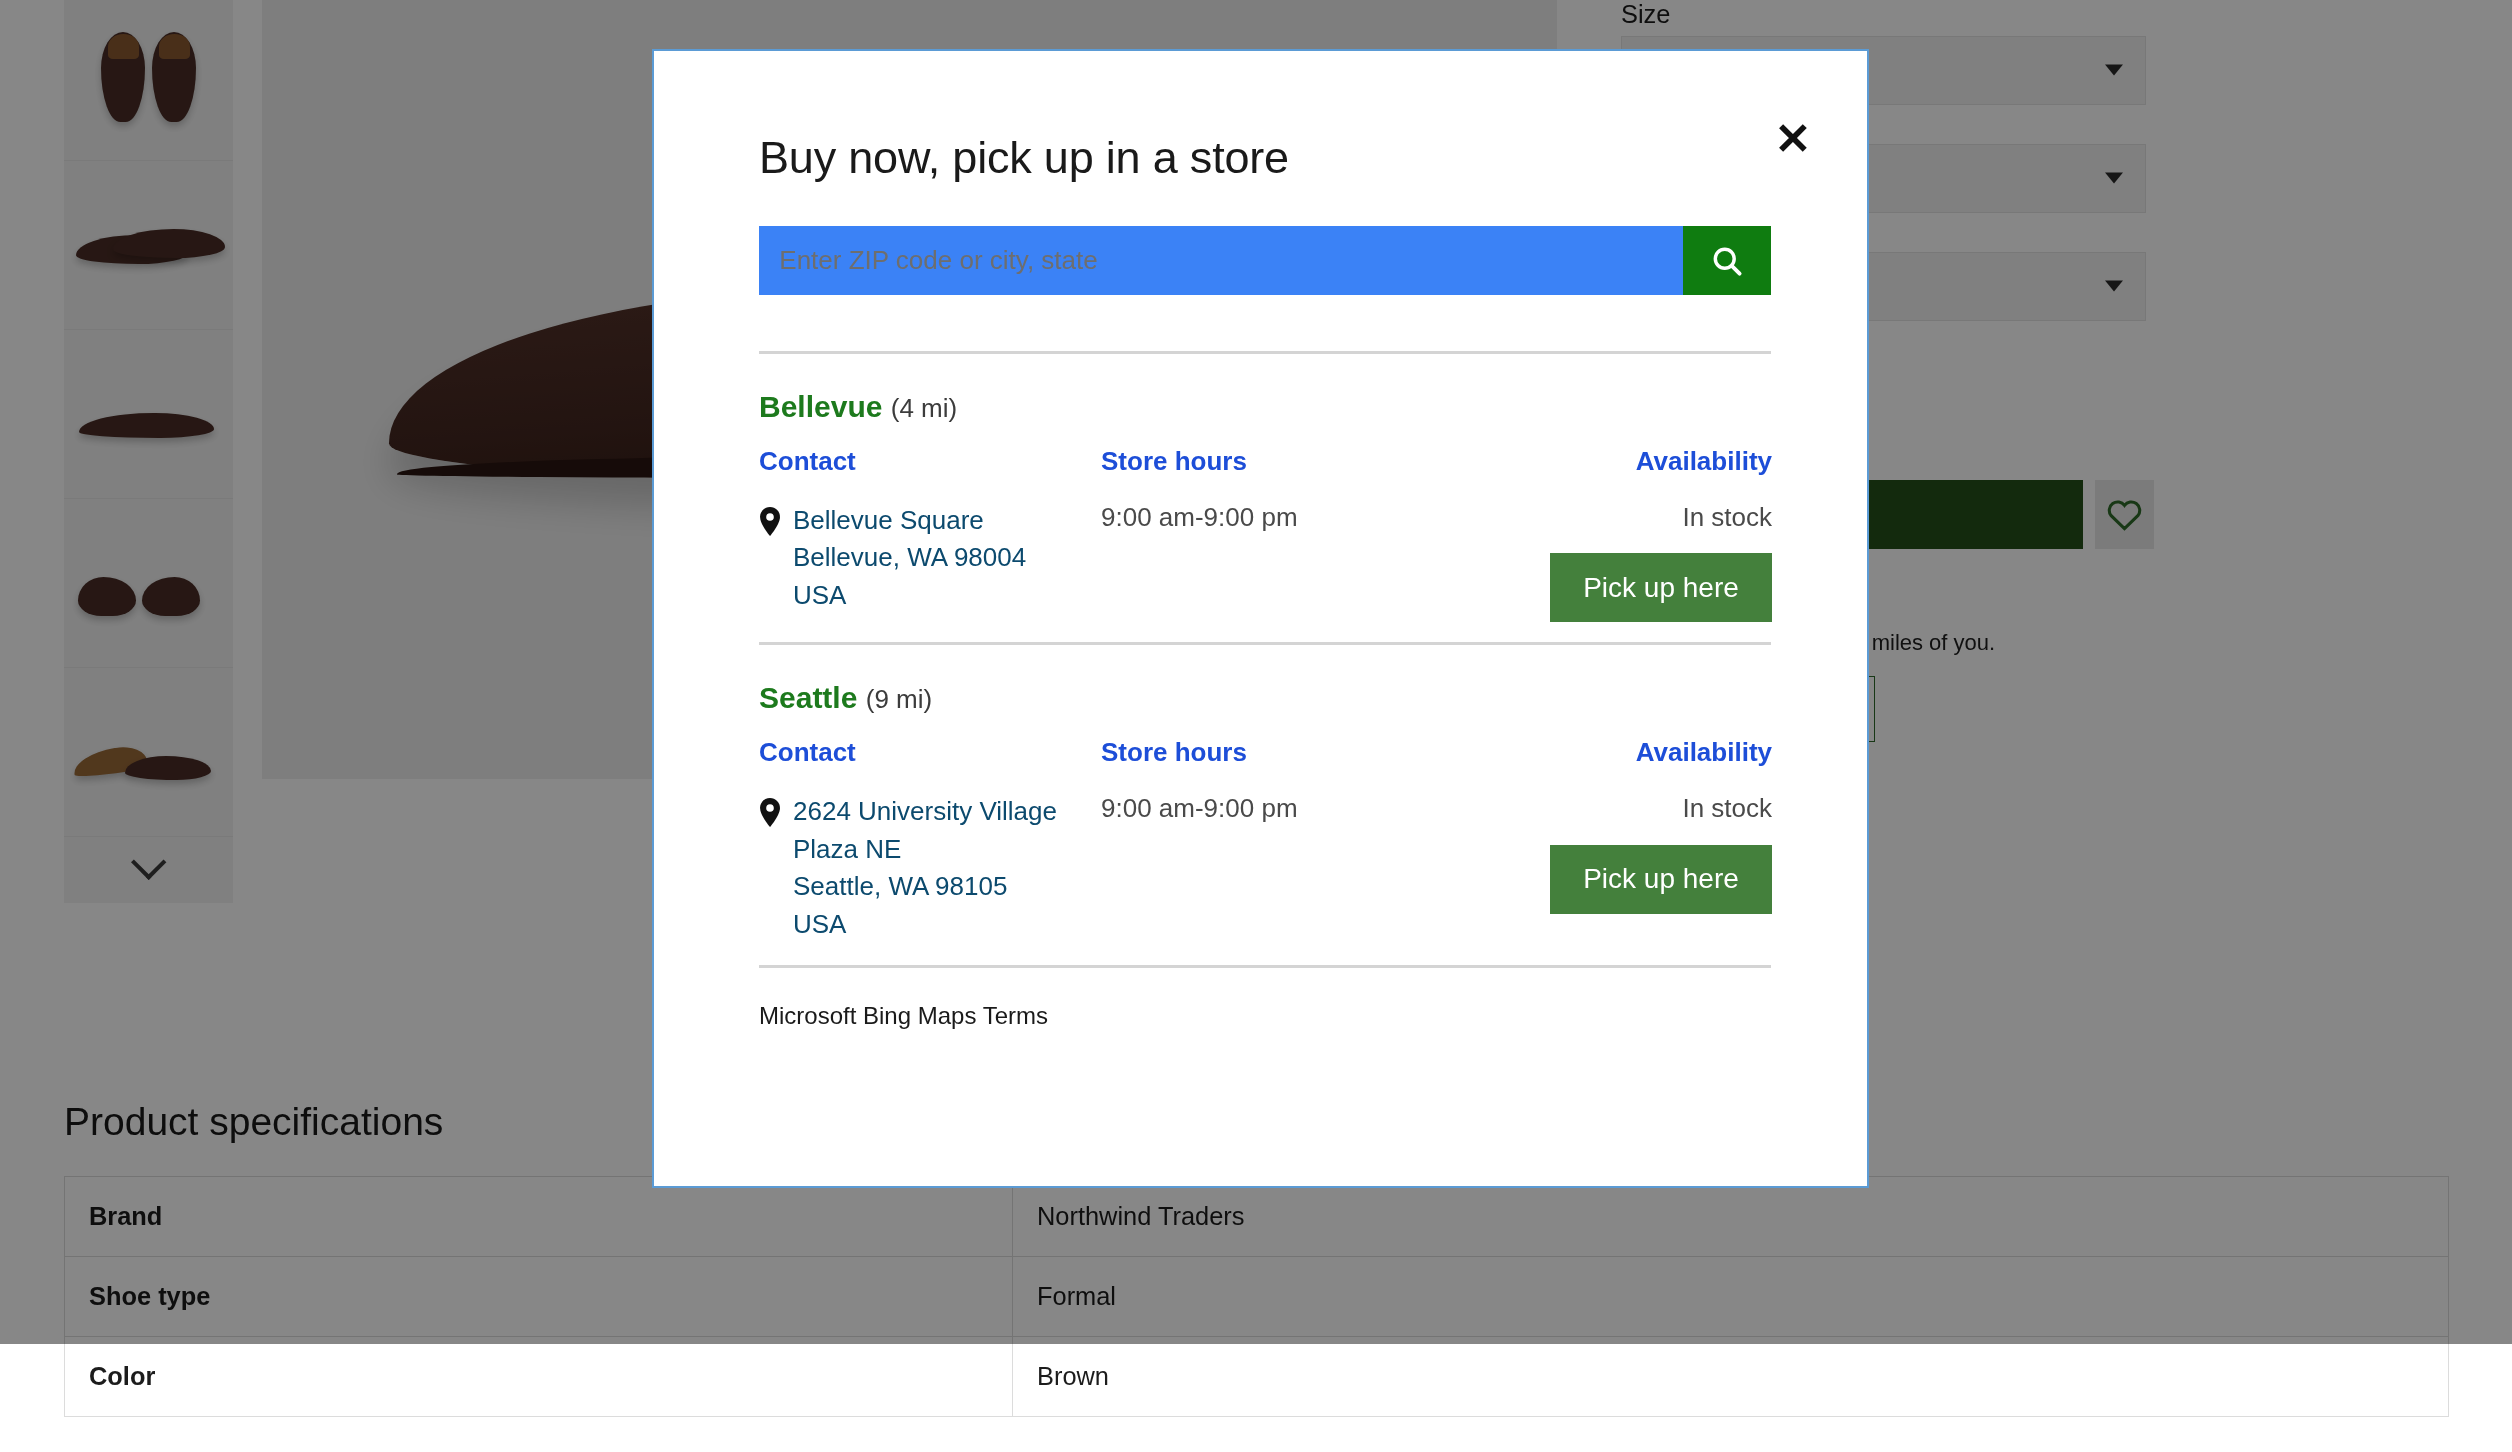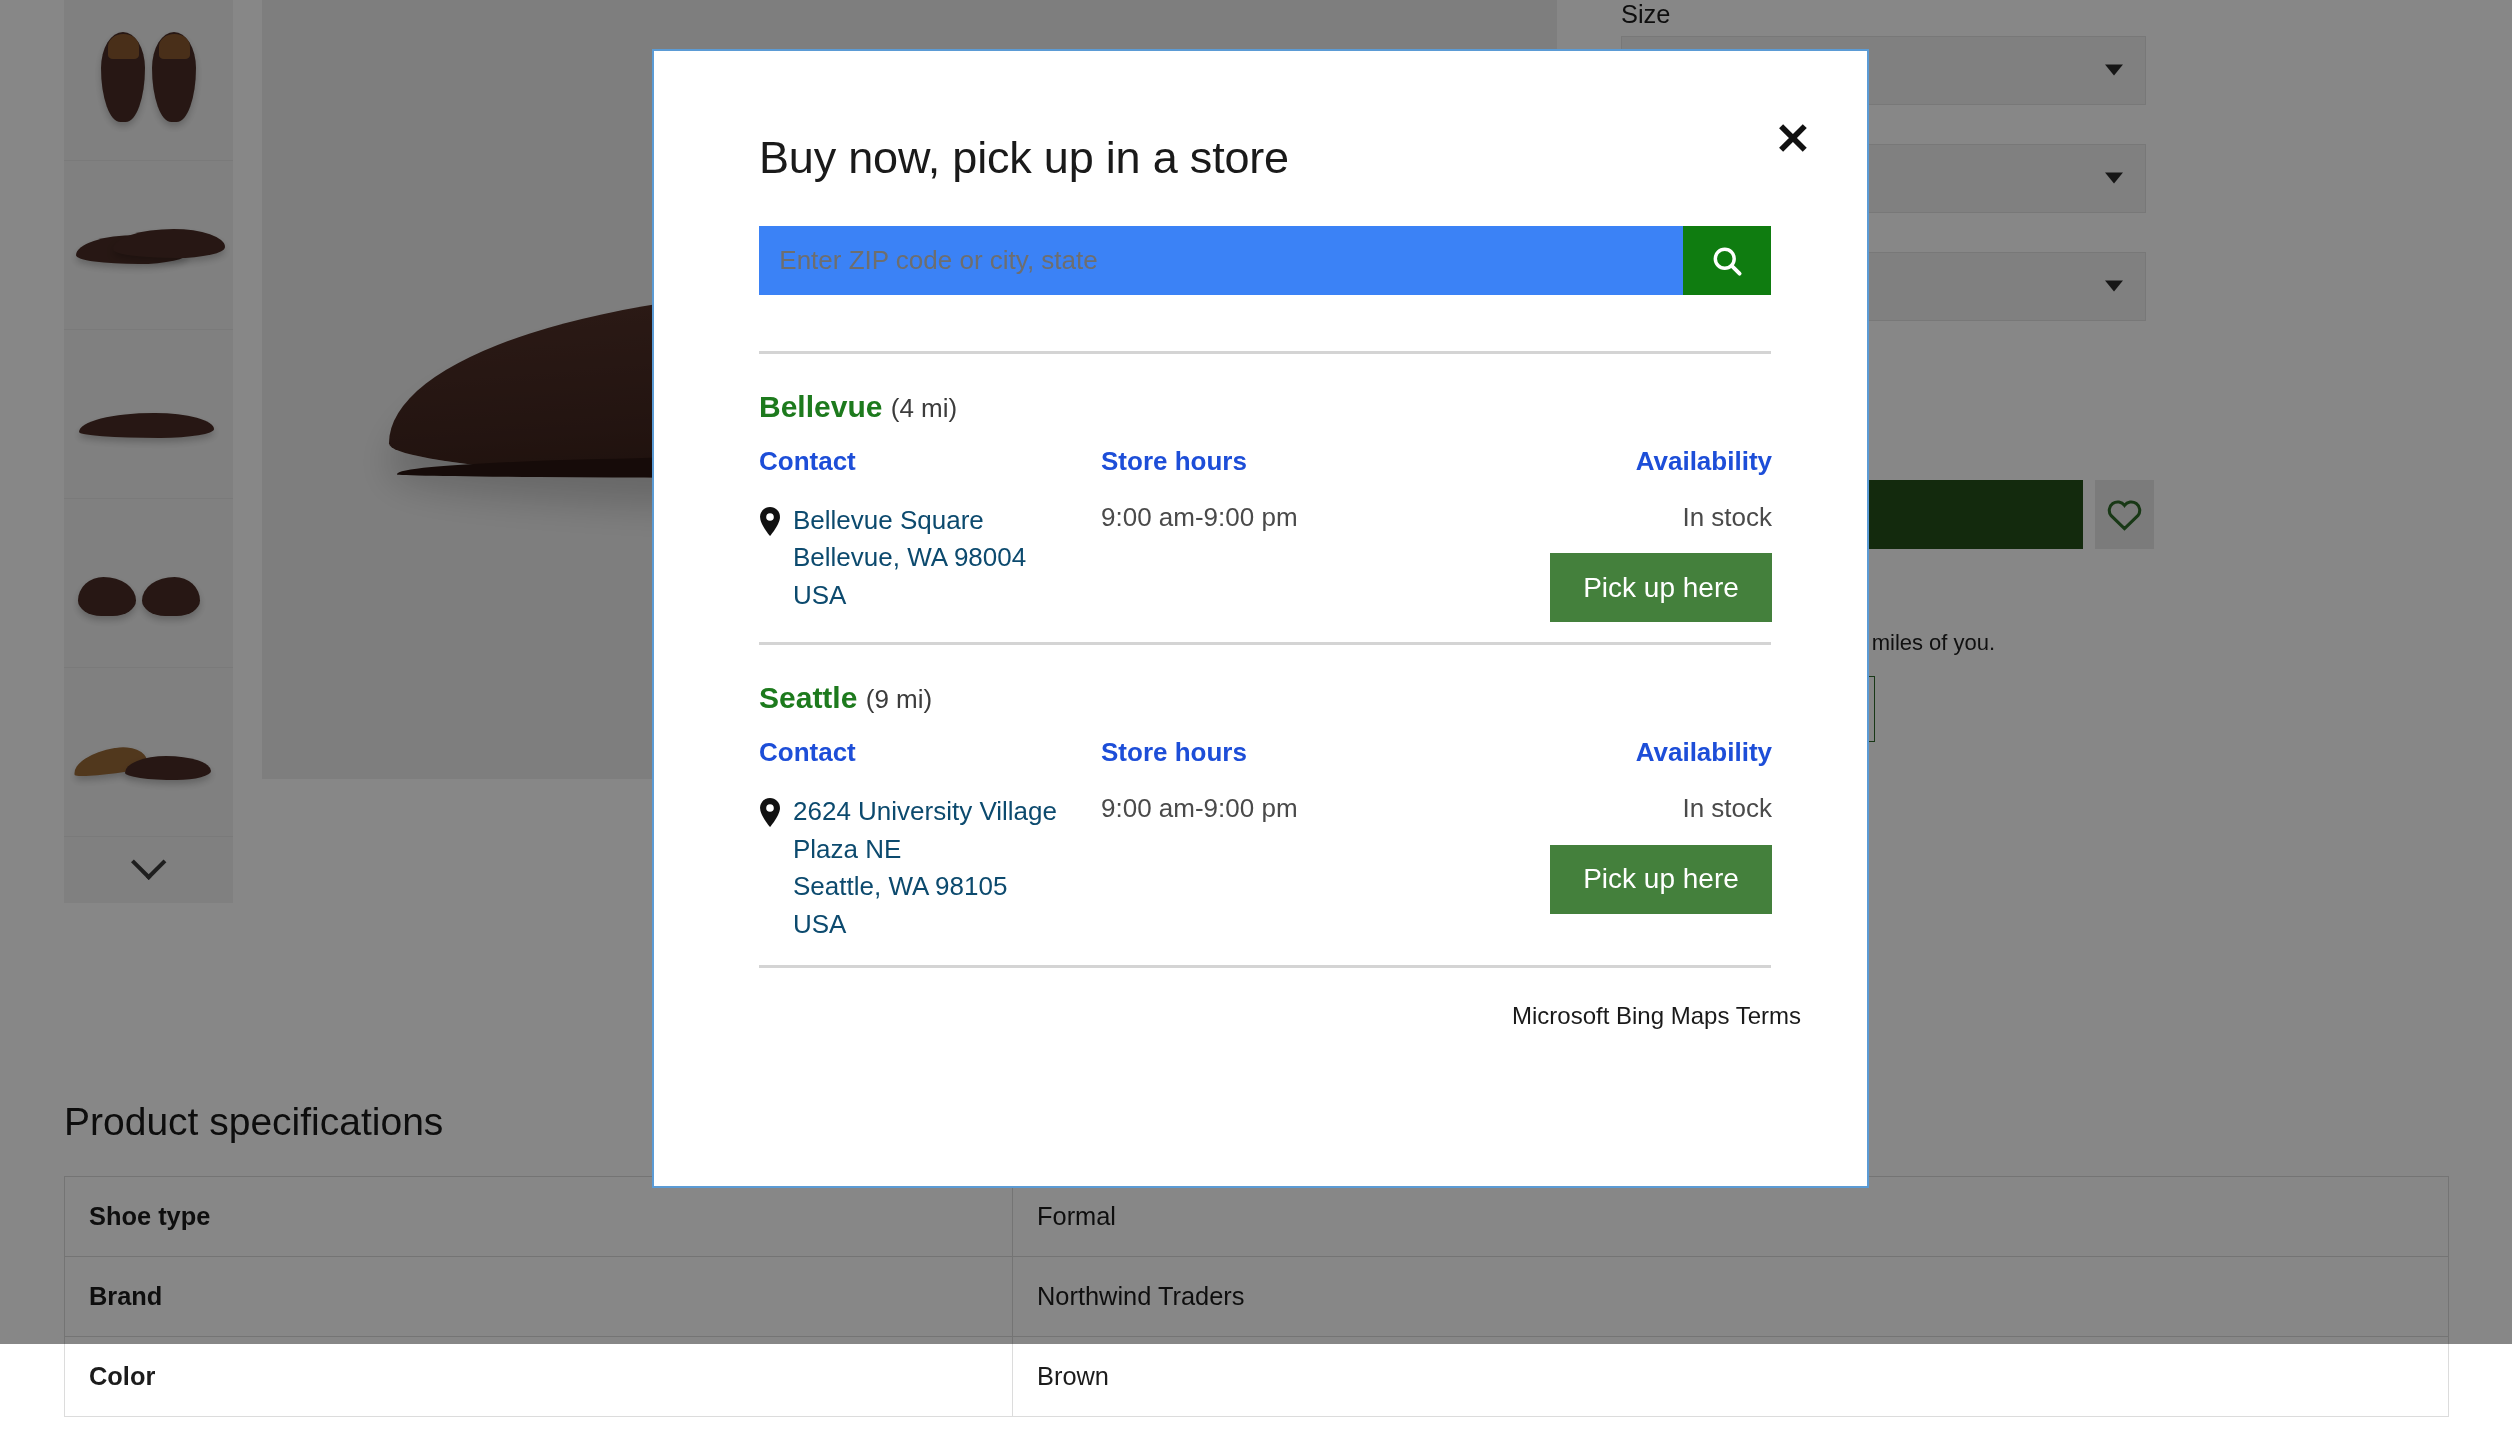--- a/index.html
+++ b/index.html
@@ -331,21 +331,20 @@
     border: none;
     font-size: 28px;
     font-family: "Liberation Sans", sans-serif;
     cursor: pointer;
   }
 
   .bing-terms {
     margin-top: 34px;
     font-size: 24px;
     color: #1a1a1a;
-    text-align: right;
   }
 </style>
 </head>
 <body>
 
 <div id="page">
 
   <div id="bg-page">
 
     <div class="thumb-rail">
@@ -413,26 +412,26 @@
       <div class="store-line">a store</div>
       <div class="store-sub">lability at stores within 50 miles of you.</div>
       <button class="check-btn"></button>
     </div>
 
     <div class="specs">
       <div class="specs-title">Product specifications</div>
       <table class="spec-table">
         <tbody>
           <tr>
+            <td class="spec-key">Brand</td>
+            <td class="spec-value">Northwind Traders</td>
+          </tr>
+          <tr>
             <td class="spec-key">Shoe type</td>
             <td class="spec-value">Formal</td>
-          </tr>
-          <tr>
-            <td class="spec-key">Brand</td>
-            <td class="spec-value">Northwind Traders</td>
           </tr>
           <tr>
             <td class="spec-key">Color</td>
             <td class="spec-value">Brown</td>
           </tr>
         </tbody>
       </table>
     </div>
   </div>
 

